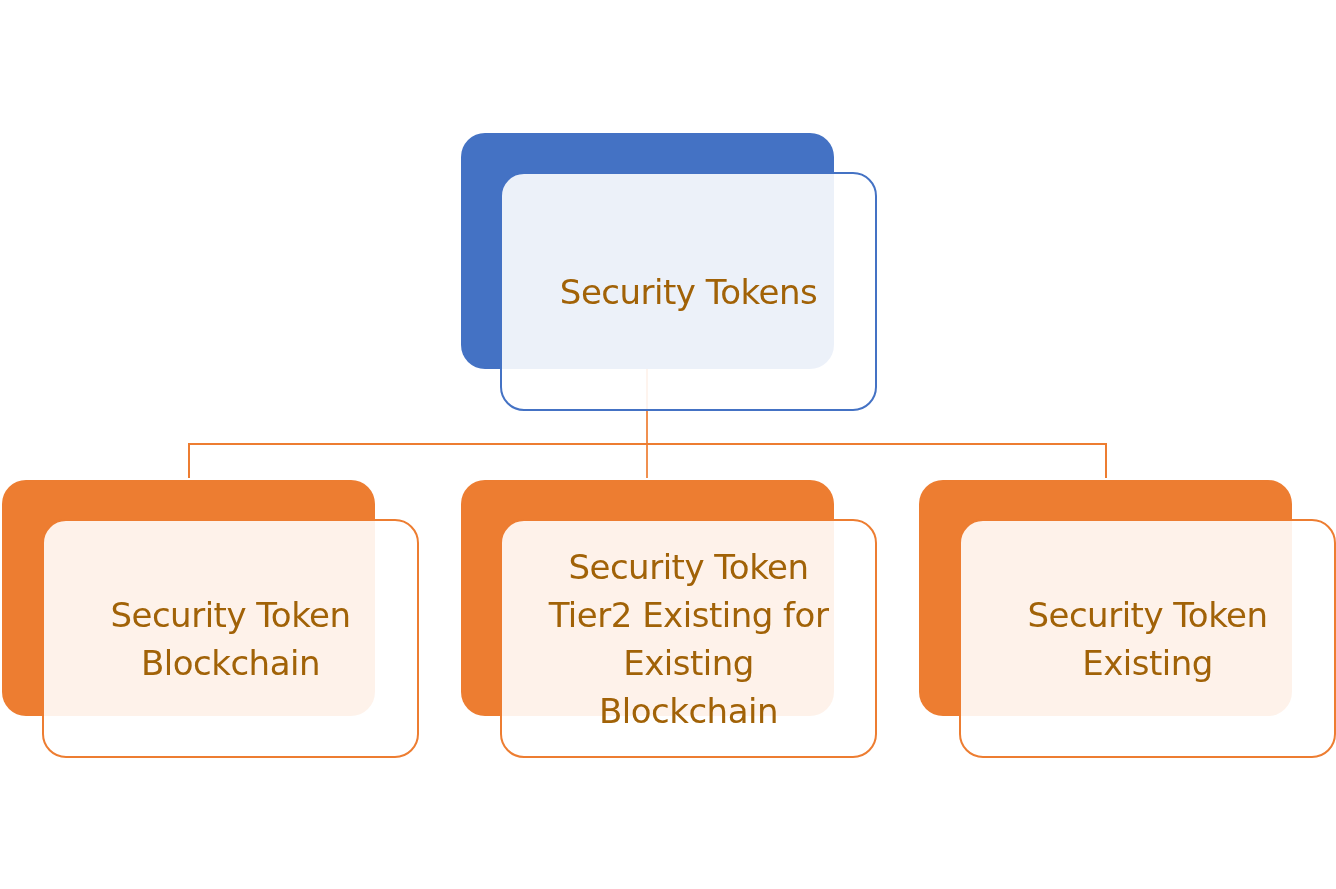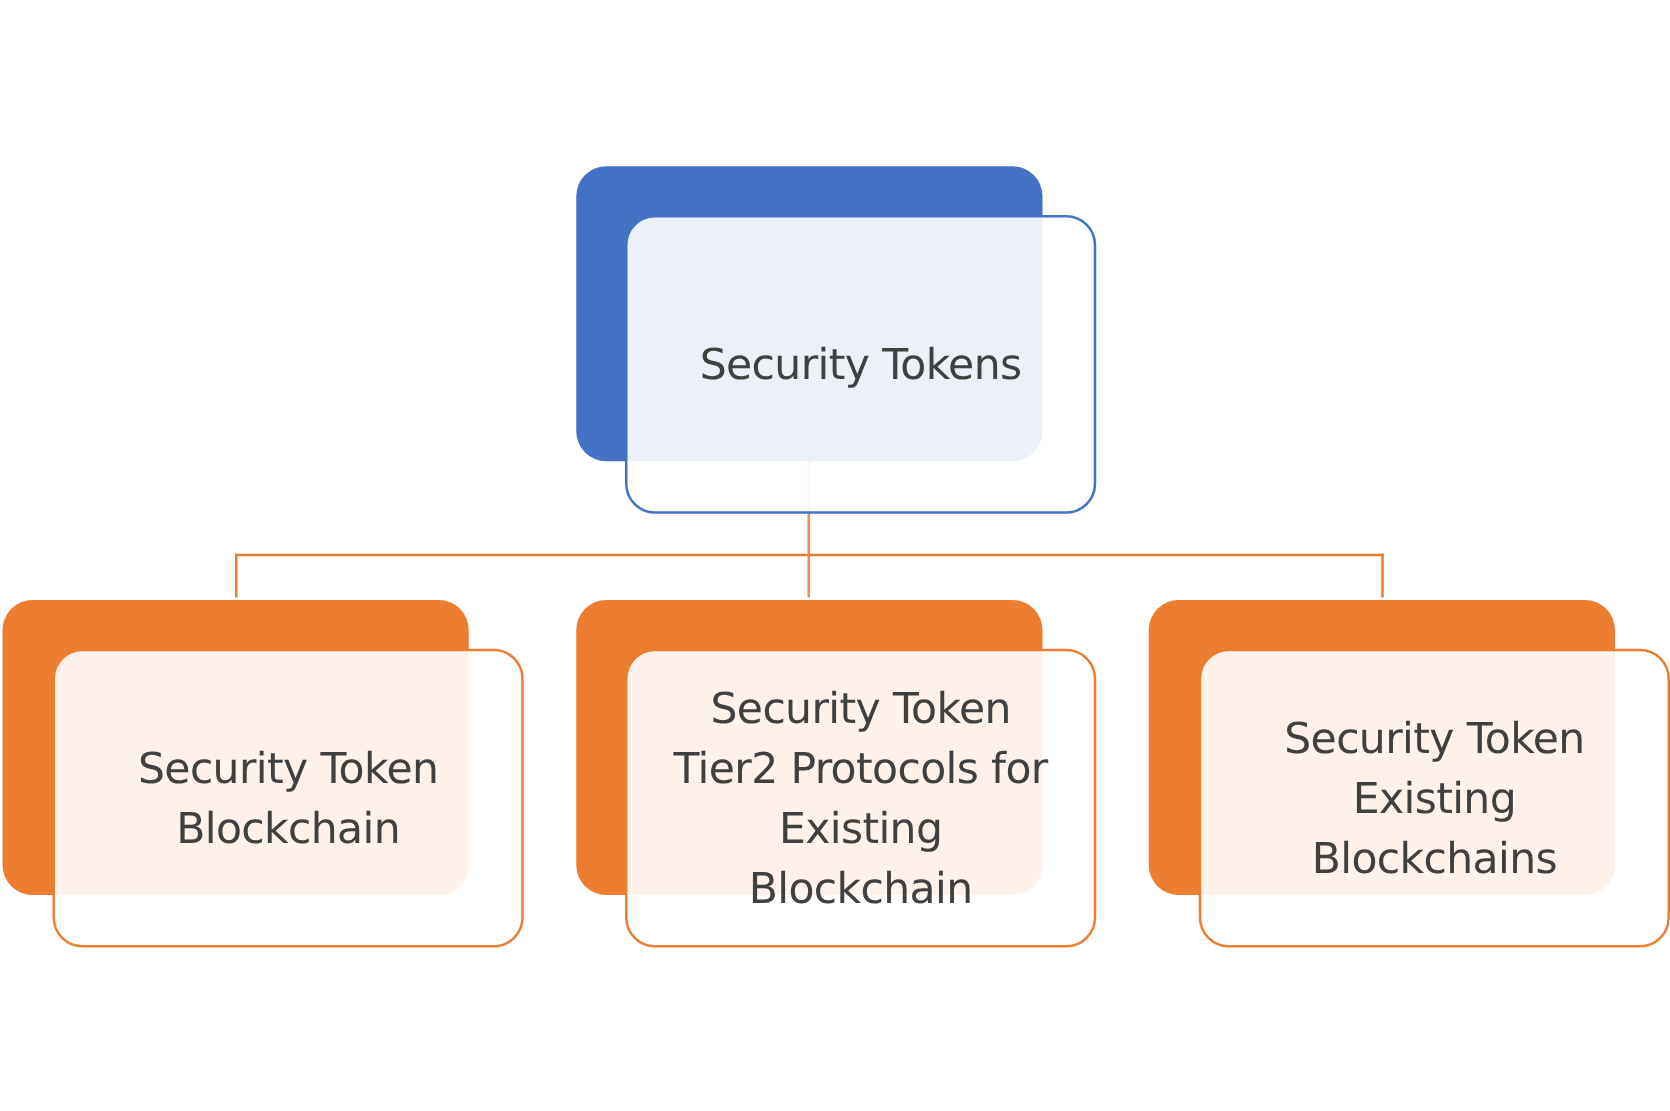--- a/index.html
+++ b/index.html
@@ -4,21 +4,21 @@
   <style>
     html, body { margin: 0; padding: 0; background: #ffffff; }
     body { width: 1336px; height: 889px; position: relative; overflow: hidden;
            font-family: "DejaVu Sans", "Liberation Sans", sans-serif; }
     #diagram { position: absolute; left: 0; top: 0; width: 1336px; height: 889px; }
     .back { position: absolute; border-radius: 24px; }
     .front { position: absolute; border-radius: 24px; background: rgba(255,255,255,0.9);
              box-sizing: border-box; border: 2px solid; display: flex;
              align-items: center; justify-content: center; }
     .label { position: absolute; display: flex; align-items: center; justify-content: center;
-             text-align: center; color: #404040; font-size: 34px; line-height: 48px;
+             text-align: center; color: #a16207; font-size: 34px; line-height: 48px;
              font-family: "DejaVu Sans", sans-serif; letter-spacing: -0.5px; }
     .conn { position: absolute; background: #ED7D31; }
   </style>
 </head>
 <body>
 
 <div id="diagram">
 
   <div class="conn" style="left:646px; top:369px; width:2px; height:109px; opacity:0.85;"></div>
   <div class="conn" style="left:188px; top:443px; width:919px; height:2px;"></div>
@@ -45,32 +45,31 @@
       </div>
     </div>
   </div>
 
   <div>
     <div class="back" style="left:461px; top:480px; width:373px; height:236px; background:#ED7D31;"></div>
     <div class="front" style="left:500px; top:519px; width:377px; height:239px; border-color:#ED7D31;"></div>
     <div class="label" style="left:500px; top:519px; width:377px; height:239px;">
       <div>
         <div>Security Token</div>
-        <div>Tier2 Protocols for</div>
+        <div>Tier2 Existing for</div>
         <div>Existing</div>
         <div>Blockchain</div>
       </div>
     </div>
   </div>
 
   <div>
     <div class="back" style="left:919px; top:480px; width:373px; height:236px; background:#ED7D31;"></div>
     <div class="front" style="left:959px; top:519px; width:377px; height:239px; border-color:#ED7D31;"></div>
     <div class="label" style="left:959px; top:519px; width:377px; height:239px;">
       <div>
         <div>Security Token</div>
         <div>Existing</div>
-        <div>Blockchains</div>
       </div>
     </div>
   </div>
 
 </div>
 
 </body></html>

